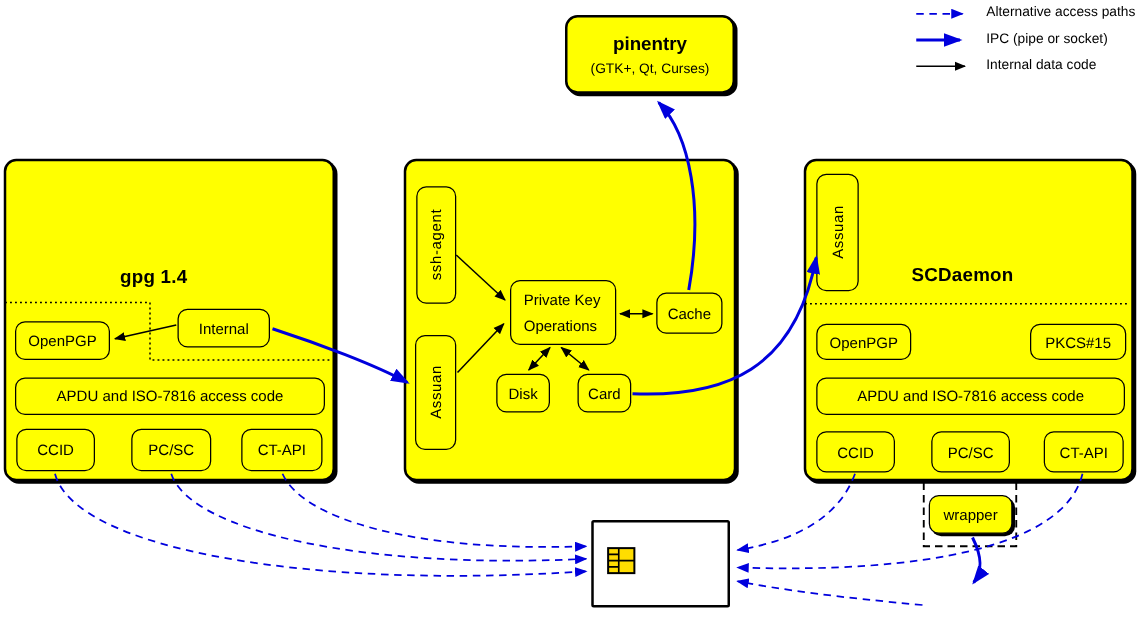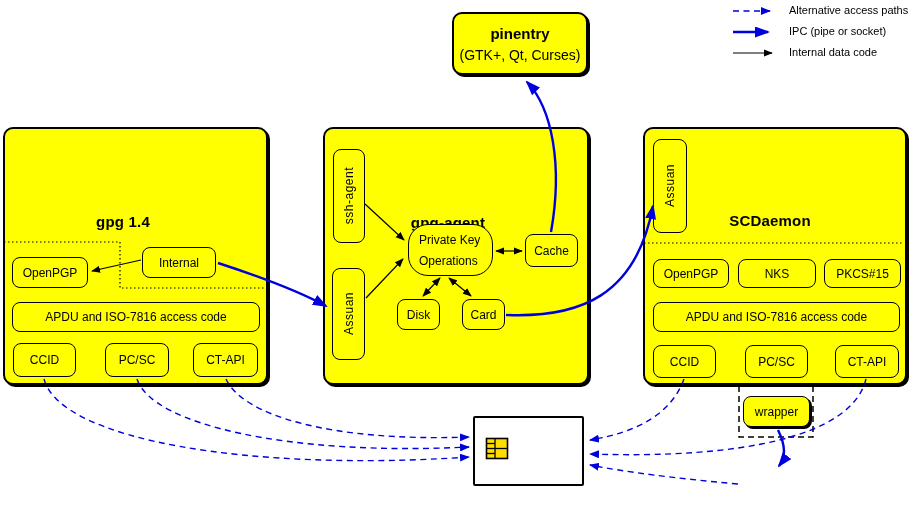--- a/index.html
+++ b/index.html
@@ -22,29 +22,29 @@
     position:absolute; background:#ffff00; border:1.5px solid #000;
     border-radius:8px; box-sizing:border-box; display:flex;
     align-items:center; justify-content:center; font-size:12px; white-space:nowrap;
   }
   .node.shadow { box-shadow:2px 2px 0 #000; }
   .vnode span {
     writing-mode:vertical-rl; transform:rotate(180deg); font-size:12px;
     letter-spacing:.5px;
   }
   .pko { flex-direction:column; align-items:flex-start; justify-content:center;
-         padding-left:10px; gap:7px;border-radius:20px; }
+         padding-left:10px; gap:7px; }
   
   .pinentry {
     position:absolute; background:#ffff00; border:2px solid #000;
     border-radius:10px; box-shadow:2px 2px 0 #000; box-sizing:border-box;
     display:flex; flex-direction:column; align-items:center; justify-content:center; gap:5px;text-align:right;
   }
   .pinentry .t { font-weight:bold; font-size:15px; }
-  .pinentry .s { font-size:14px; }
+  .pinentry .s { font-size:11px; }
   
   .smartcard {
     position:absolute; background:#ffffff; border:2px solid #000;
     border-radius:2px; box-sizing:border-box;
   }
   .legend-label { position:absolute; font-size:11px; white-space:nowrap; }
   svg.overlay { position:absolute; left:0; top:0; pointer-events:none; }
   .ln   { stroke:#000; stroke-width:1.2; fill:none; }
   .dot  { stroke:#000; stroke-width:1.2; stroke-dasharray:1.5 2.5; fill:none; }
   .dashK{ stroke:#000; stroke-width:1.5; stroke-dasharray:6 4; fill:none; }
@@ -54,21 +54,20 @@
 </head>
 <body>
 
 <div class="stage">
 
   <div class="bigbox" style="left:3px;top:127px;width:265px;height:258px"></div>
   <div class="bigbox" style="left:323px;top:127px;width:266px;height:258px"></div>
   <div class="bigbox" style="left:643px;top:127px;width:264px;height:258px"></div>
 
   <div class="bigtitle" style="left:3px;top:177px;width:240px">gpg 1.4</div>
-  <div class="bigtitle" style="left:363px;top:178px;width:170px">gpg-agent</div>
   <div class="bigtitle" style="left:685px;top:176px;width:170px">SCDaemon</div>
 
   <div class="pinentry" style="left:452px;top:12px;width:136px;height:63px">
     <div class="t">pinentry</div>
     <div class="s">(GTK+, Qt, Curses)</div>
   </div>
 
   <div class="node" style="left:12px;top:257px;width:76px;height:31px">
     <span>OpenPGP</span>
     </div>
@@ -106,23 +105,20 @@
     </div>
   <div class="node" style="left:462px;top:299px;width:43px;height:31px">
     <span>Card</span>
     </div>
 
   <div class="node vnode" style="left:653px;top:139px;width:34px;height:94px">
     <span>Assuan</span>
     </div>
   <div class="node" style="left:653px;top:259px;width:76px;height:29px">
     <span>OpenPGP</span>
-    </div>
-  <div class="node" style="left:738px;top:259px;width:78px;height:29px">
-    <span>NKS</span>
     </div>
   <div class="node" style="left:824px;top:259px;width:77px;height:29px">
     <span>PKCS#15</span>
     </div>
   <div class="node" style="left:653px;top:302px;width:247px;height:30px">
     <span>APDU and ISO-7816 access code</span>
     </div>
   <div class="node" style="left:653px;top:345px;width:63px;height:33px">
     <span>CCID</span>
     </div>

